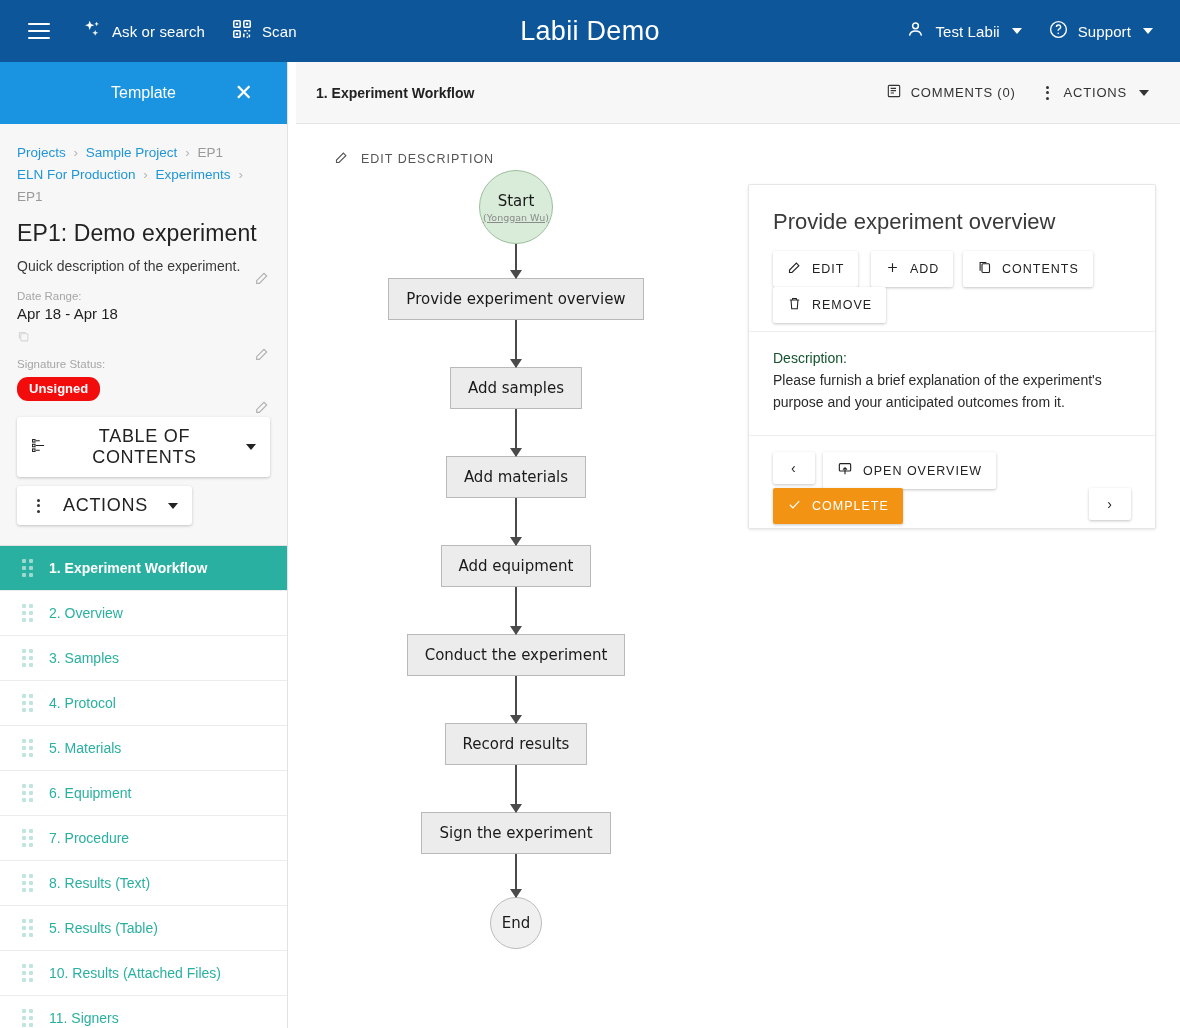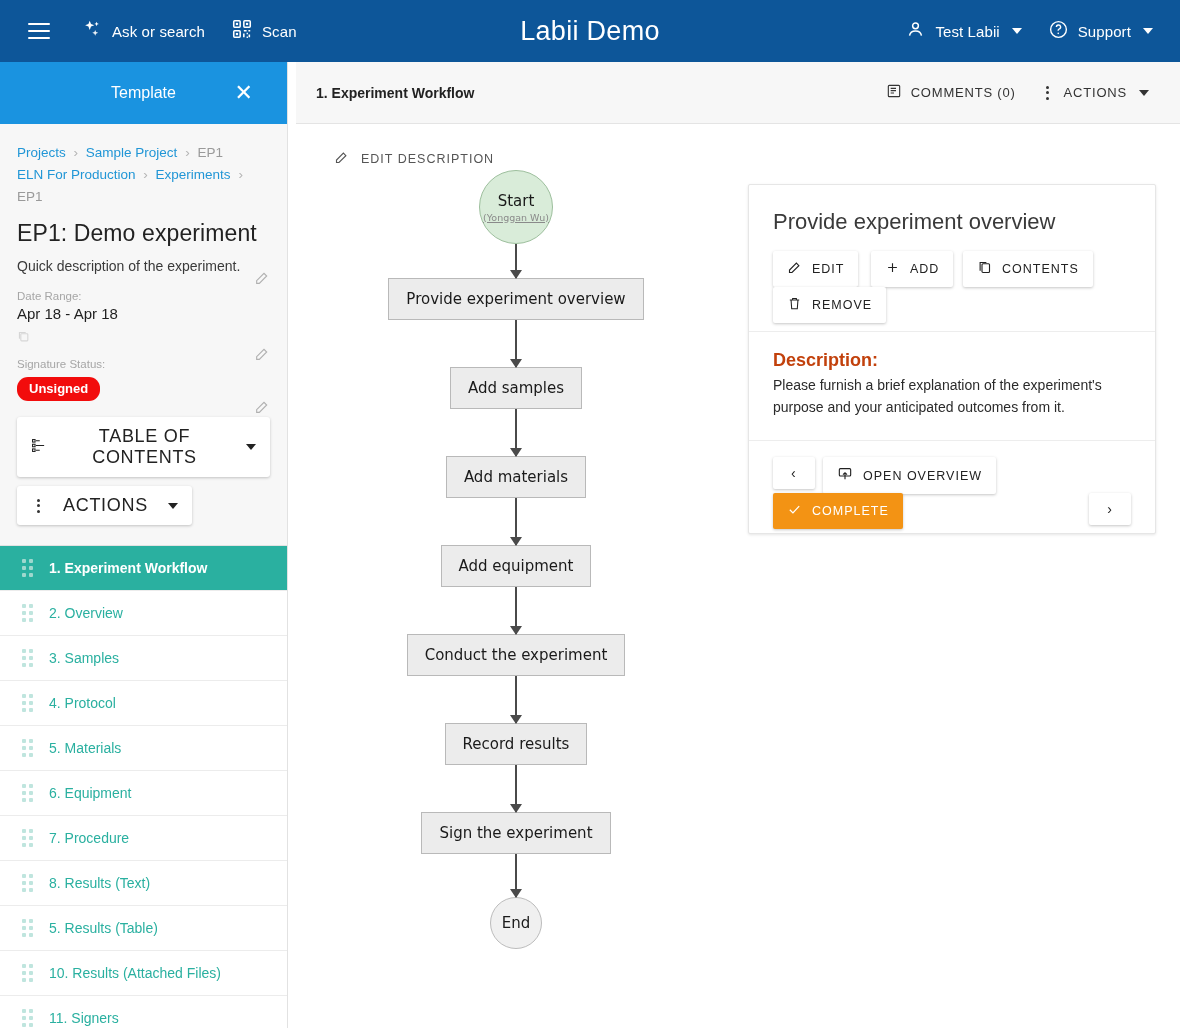--- a/index.html
+++ b/index.html
@@ -164,21 +164,21 @@
     background: #fff; border: none; border-radius: 2px;
     box-shadow: 0 1px 3px rgba(0,0,0,.23);
     padding: 9px 14px; font-size: 12.5px; letter-spacing: 1px;
     color: #222; cursor: pointer; font-family: inherit; position: absolute;
   }
   .b-edit { left: 0; top: 0; }
   .b-add  { left: 98px; top: 0; }
   .b-dup  { left: 190px; top: 0; }
   .b-rem  { left: 0; top: 36px; }
   .detail-body { padding: 18px 24px 22px 24px; border-bottom: 1px solid #ededed; }
-  .d-label { font-size: 18px; font-weight: 700; color: #c2410c; }
+  .d-label { font-size: 14px; font-weight: 400; color: #14532d; }
   .d-text { font-size: 14px; color: #2b2b2b; line-height: 22px; margin-top: 3px; }
   .detail-foot { padding: 16px 24px 20px 24px; position: relative; height: 92px; }
   .f-prev { left: 24px; top: 16px; padding: 9px 18px; }
   .f-open { left: 74px; top: 16px; }
   .f-complete {
     left: 24px; top: 52px; background: #f39314; color: #fff;
     box-shadow: 0 1px 3px rgba(0,0,0,.22);
   }
   .f-next { right: 24px; top: 52px; left: auto; padding: 9px 18px; }
   .chev { font-size: 14px; line-height: 1; }

